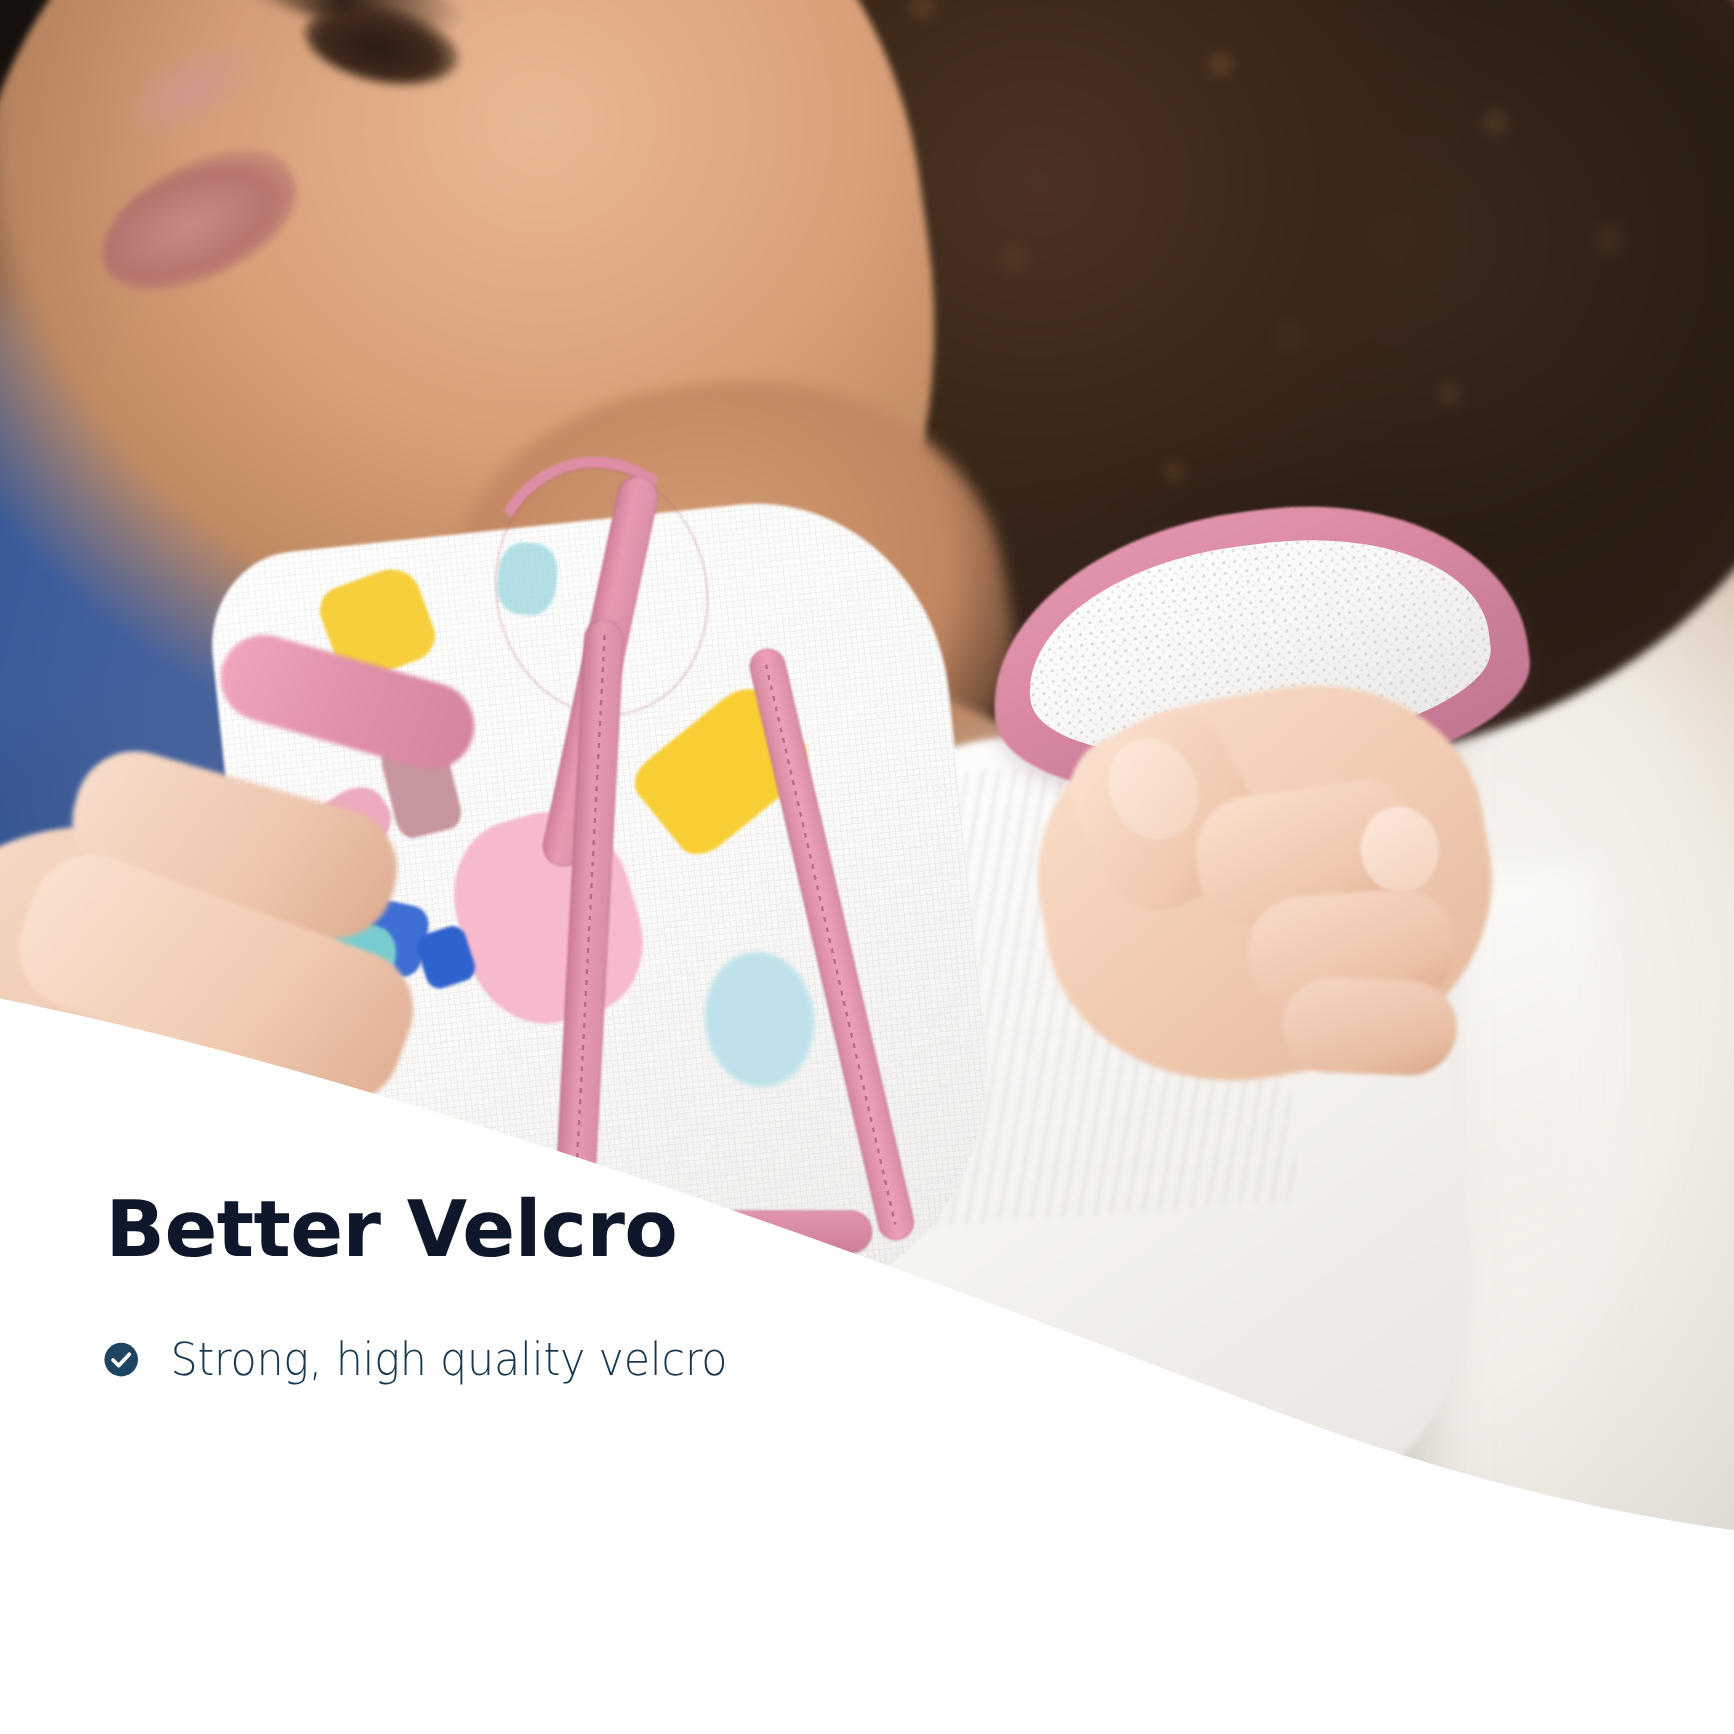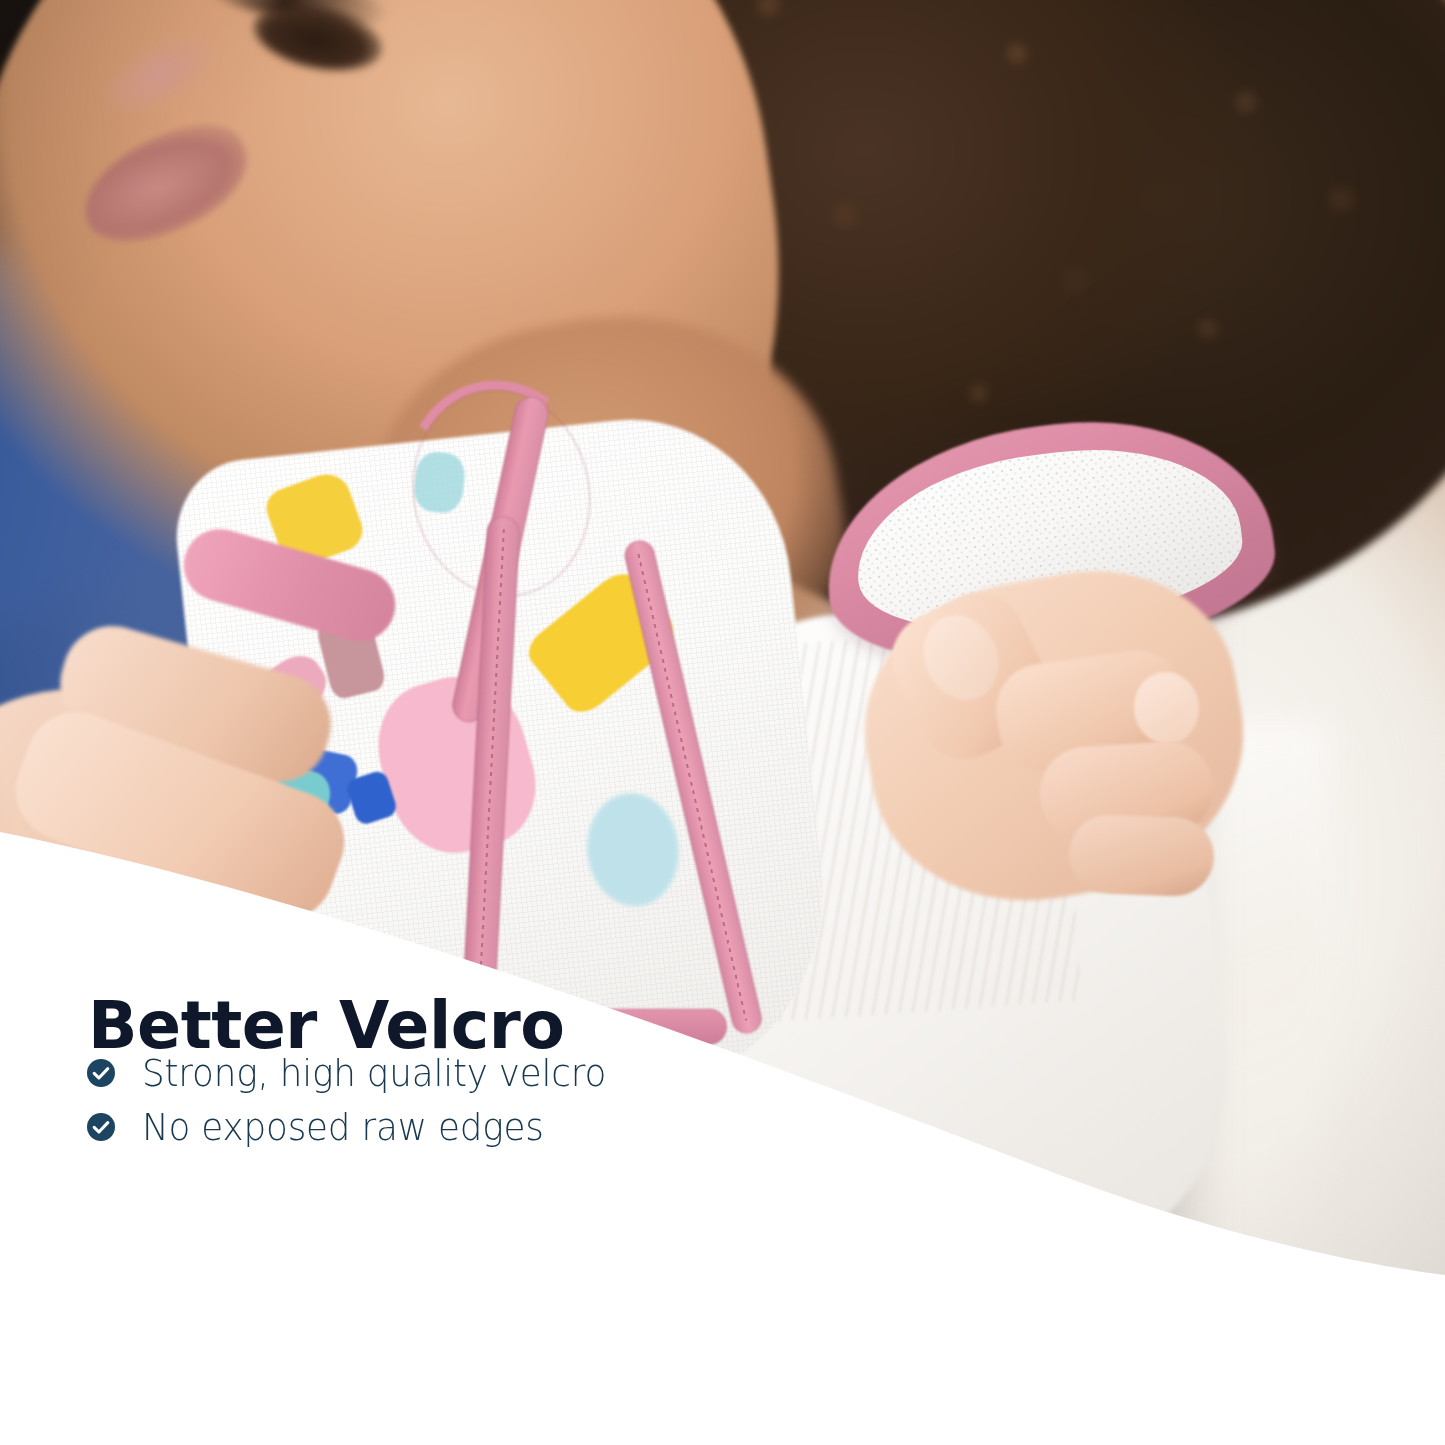--- a/index.html
+++ b/index.html
@@ -333,21 +333,21 @@
 
   .title{
     position:absolute; left:88px; top:988px;
     font-family:"DejaVu Sans", sans-serif;
     font-size:65px; font-weight:700;
     letter-spacing:-0.5px;
     color:#0f172a;
     white-space:nowrap;
   }
 
-  .bullets{ position:absolute; left:86px; top:1046px; }
+  .bullets{ position:absolute; left:86px; top:1106px; }
   .bullet{
     display:flex; align-items:center;
     height:54px;
   }
   .chk{ width:30px; height:30px; flex:0 0 30px; display:block; }
   .btext{
     margin-left:26px;
     font-family:"DejaVu Sans", sans-serif;
     font-size:38px; font-weight:300;
     color:#18384f;
@@ -444,26 +444,19 @@
 
       <div class="bullet">
         <svg class="chk" viewBox="0 0 30 30">
           <circle cx="15" cy="15" r="14" fill="#1d4561"></circle>
           <path d="M8.2 15.3 L12.9 20 L21.8 10.6" fill="none" stroke="#ffffff" stroke-width="3.1" stroke-linecap="round" stroke-linejoin="round"></path>
         </svg>
         <span class="btext">Strong, high quality velcro</span>
       </div>
 
 
-      <div class="bullet">
-        <svg class="chk" viewBox="0 0 30 30">
-          <circle cx="15" cy="15" r="14" fill="#1d4561"></circle>
-          <path d="M8.2 15.3 L12.9 20 L21.8 10.6" fill="none" stroke="#ffffff" stroke-width="3.1" stroke-linecap="round" stroke-linejoin="round"></path>
-        </svg>
-        <span class="btext">No exposed raw edges</span>
-      </div>
 
 
 
     </div>
   </div>
 
 </div>
 
 </body></html>

